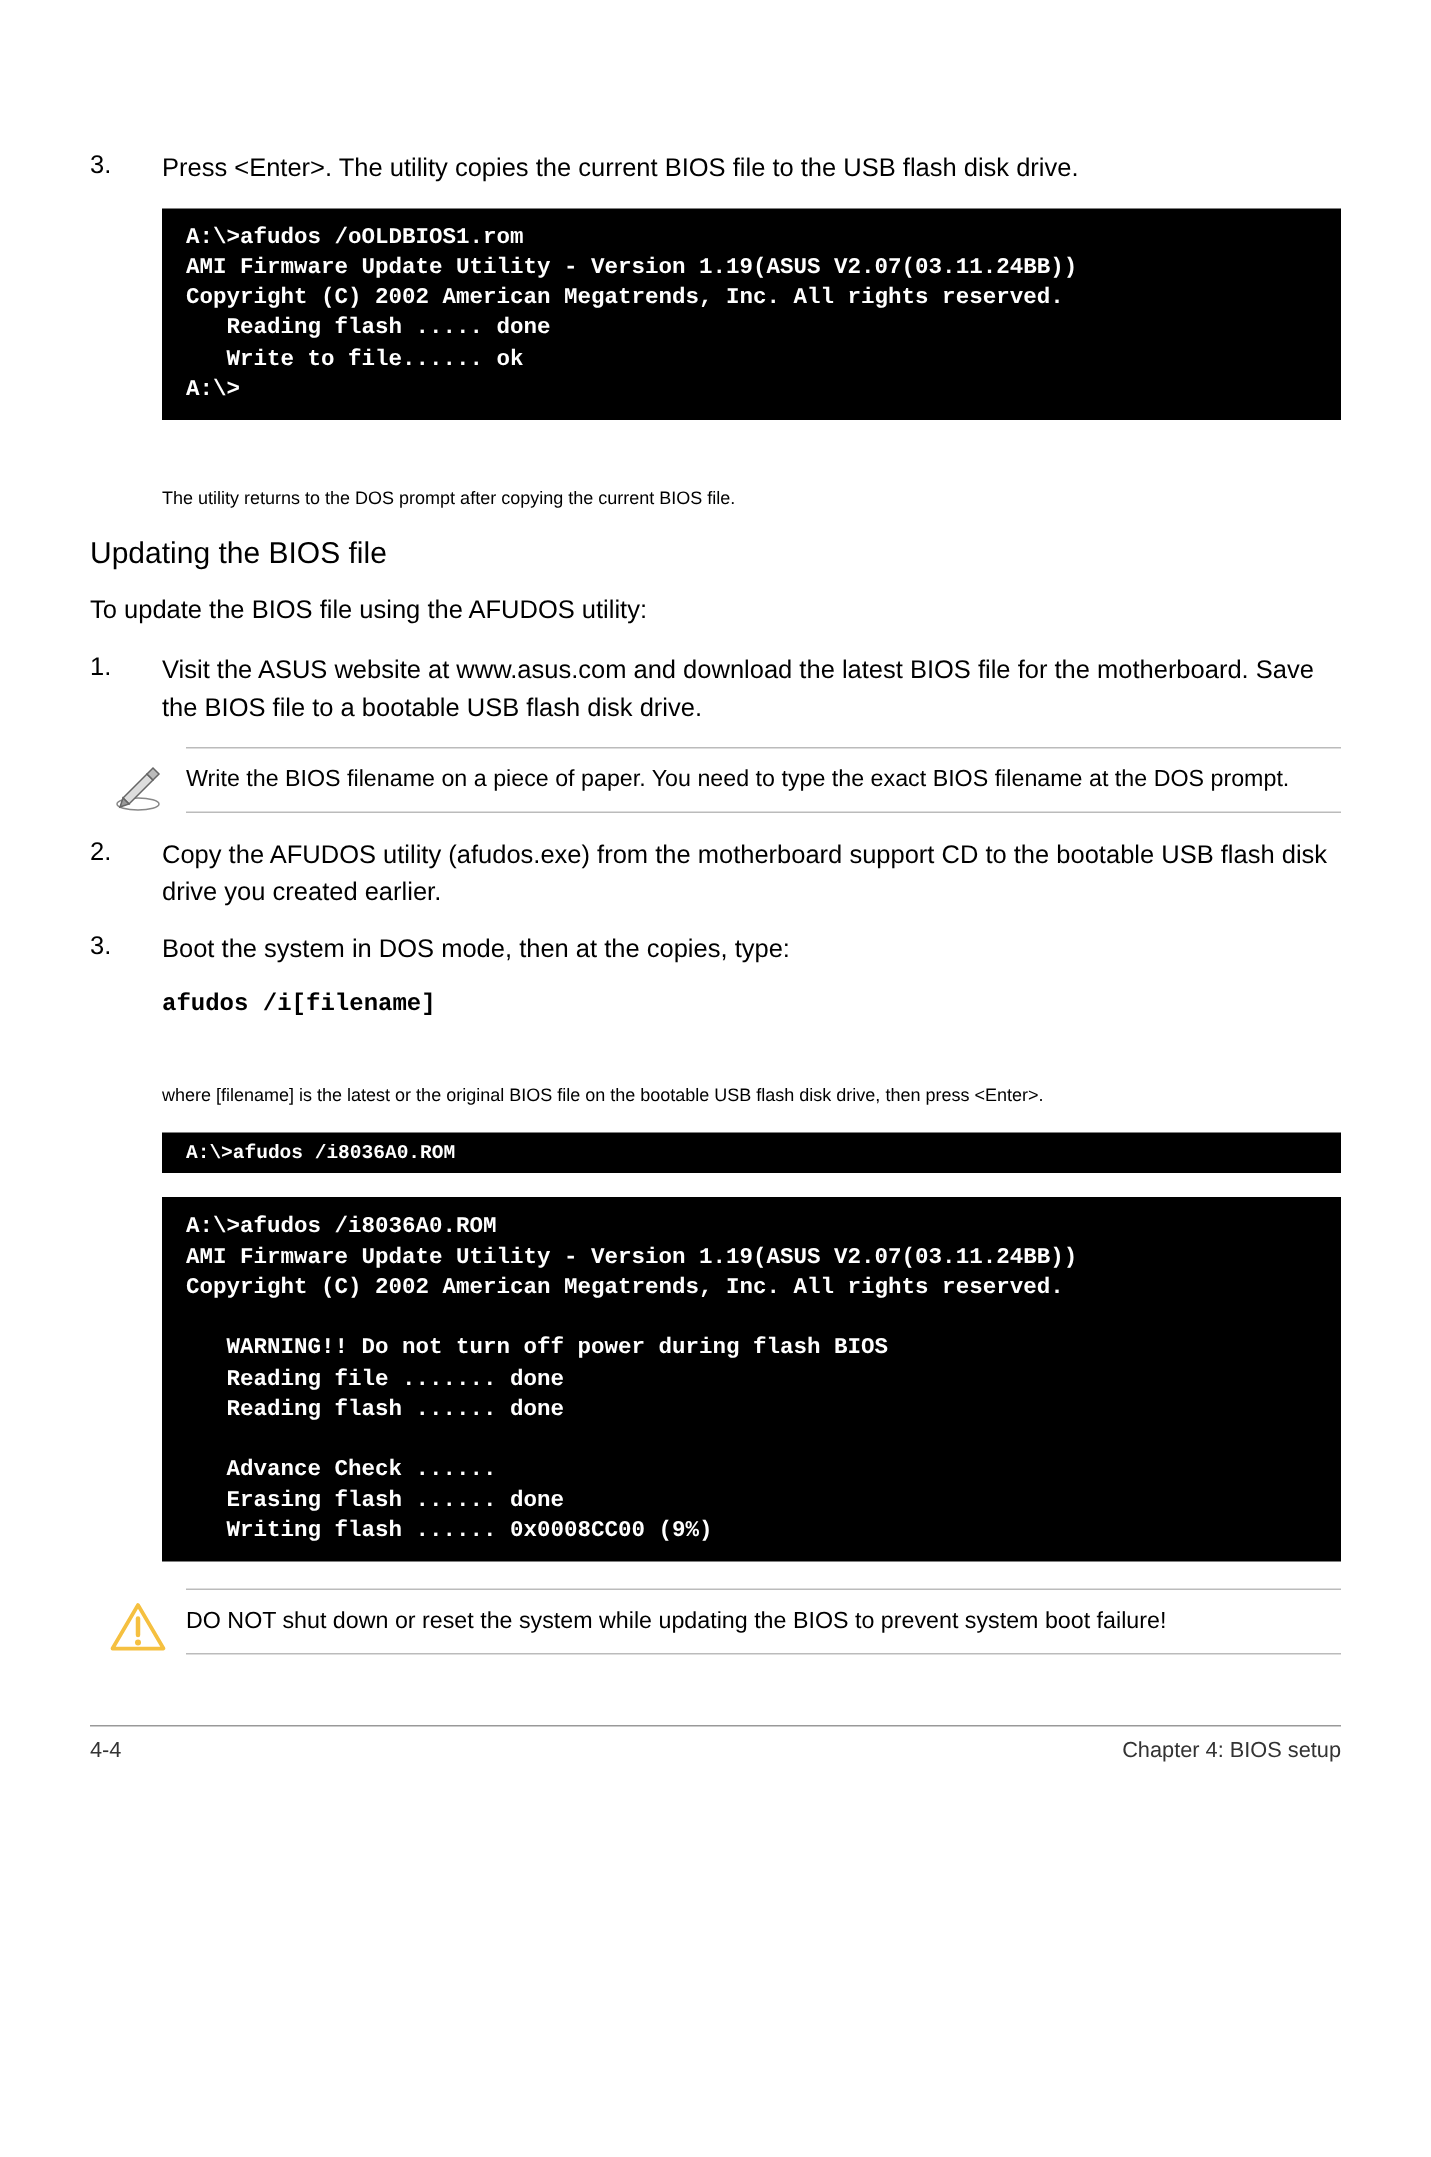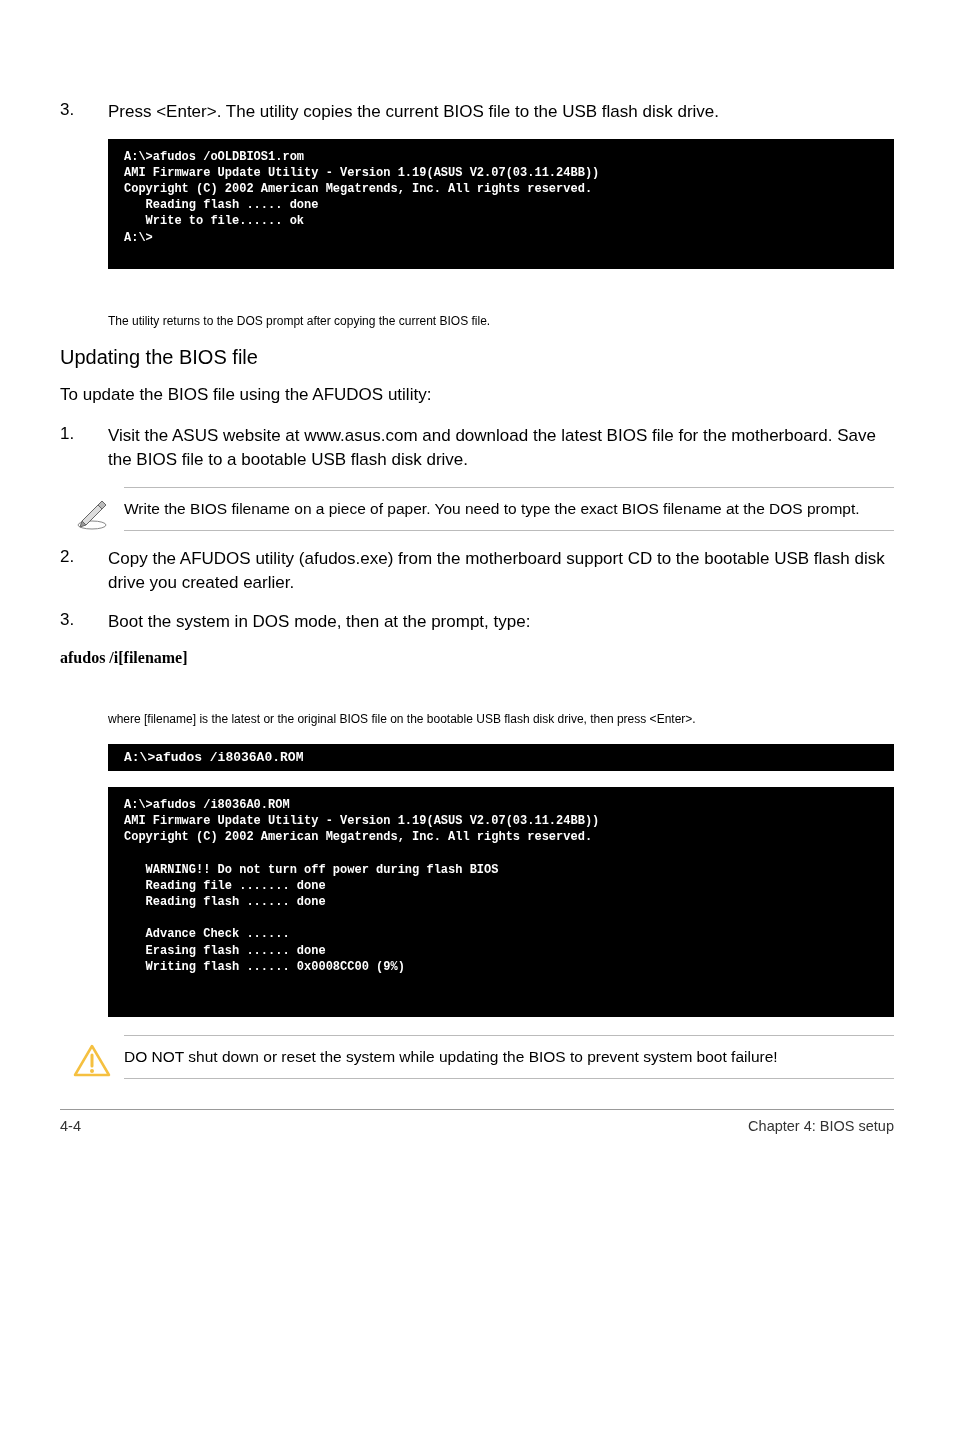--- a/index.html
+++ b/index.html
@@ -12,21 +12,21 @@
   }
   .content { padding-top: 100px; }
   .step { display: flex; margin-bottom: 14px; }
   .step-num { width: 48px; flex-shrink: 0; font-size: 17px; }
   .step-body { flex: 1; font-size: 17px; line-height: 1.45; }
   .terminal {
     background: #000;
     color: #fff;
     font-family: "Courier New", monospace;
     font-weight: bold;
-    font-size: 12px;
+    font-size: 15px;
     padding: 10px 16px;
     margin: 12px 0 18px 48px;
     white-space: pre;
     line-height: 1.35;
   }
   .terminal-small {
     background: #000;
     color: #fff;
     font-family: "Courier New", monospace;
     font-weight: bold;
@@ -35,33 +35,34 @@
     margin: 10px 0 16px 48px;
     white-space: pre;
   }
   .para-indent { margin-left: 48px; font-size: 12px; line-height: 1.45; margin-bottom: 16px; margin-top: 44px; }
   .heading { font-size: 20px; font-weight: normal; margin: 10px 0 14px 0; }
   .subpara { font-size: 17px; line-height: 1.45; margin-bottom: 16px; }
   .note-box { display: flex; margin: 8px 0 16px 0; align-items:flex-end;}
   .note-icon { width: 64px; flex-shrink: 0; display:flex; justify-content:center; align-items:flex-start; padding-top:6px;}
   .note-body { flex: 1; font-size: 15.5px; line-height: 1.4; border-top:1px solid #bbb; border-bottom:1px solid #bbb; padding:10px 0;}
   .code-inline {
-    font-family: Liberation Serif, serif;
+    font-family: Liberation Mono, monospace;
     font-weight: bold;
     font-size: 16px;
+    margin-left: 48px;
     display: block;
     margin-bottom: 14px;
     margin-top: 6px;
   }
   .footer {
     display: flex;
     justify-content: space-between;
     border-top: 1px solid #999;
     padding-top: 8px;
-    margin-top: 30px;
+    margin-top: 47px;
     font-size: 14.5px;
     color: #333;
   }
   .terminal-tall { min-height: 230px; }
   .term-min1 { min-height: 130px; }
 </style>
 </head>
 <body>
 
 <div class="content">
@@ -101,21 +102,21 @@
     <div class="note-body">Write the BIOS filename on a piece of paper. You need to type the exact BIOS filename at the DOS prompt.</div>
   </div>
 
   <div class="step">
     <div class="step-num">2.</div>
     <div class="step-body">Copy the AFUDOS utility (afudos.exe) from the motherboard support CD to the bootable USB flash disk drive you created earlier.</div>
   </div>
 
   <div class="step">
     <div class="step-num">3.</div>
-    <div class="step-body">Boot the system in DOS mode, then at the prompt, type:</div>
+    <div class="step-body">Boot the system in DOS mode, then at the copies, type:</div>
   </div>
 
   <span class="code-inline">afudos /i[filename]</span>
 
   <div class="para-indent">where [filename] is the latest or the original BIOS file on the bootable USB flash disk drive, then press &lt;Enter&gt;.</div>
 
   <div class="terminal-small">A:\&gt;afudos /i8036A0.ROM</div>
 
 
   <div class="terminal terminal-tall">A:\&gt;afudos /i8036A0.ROM

